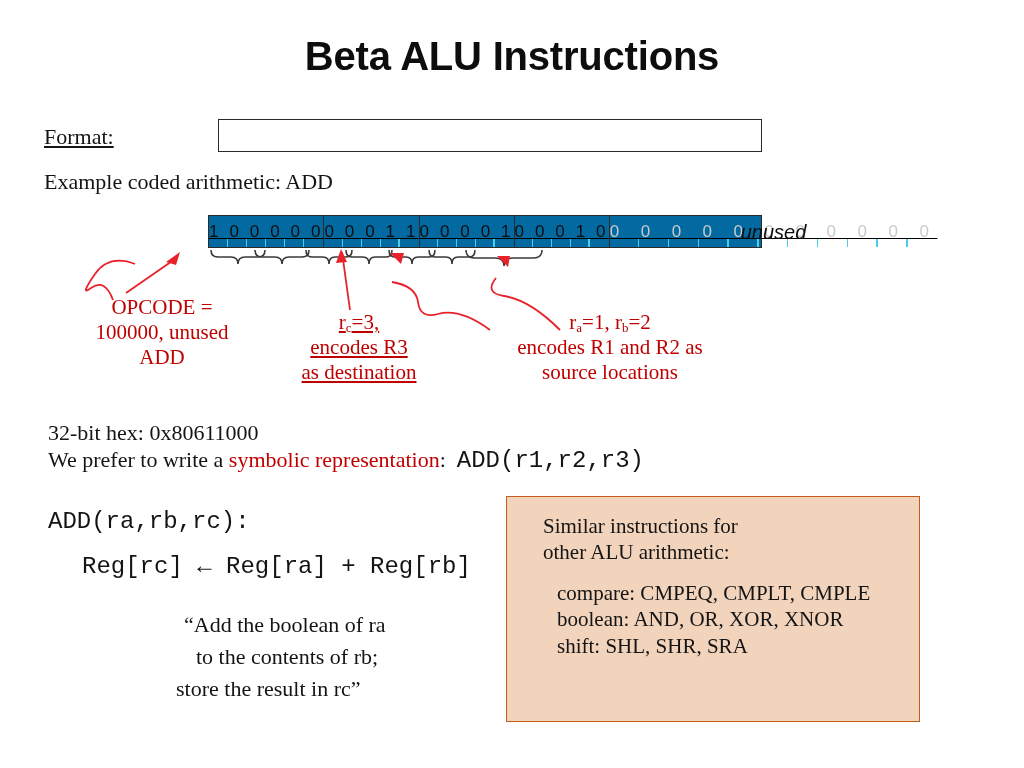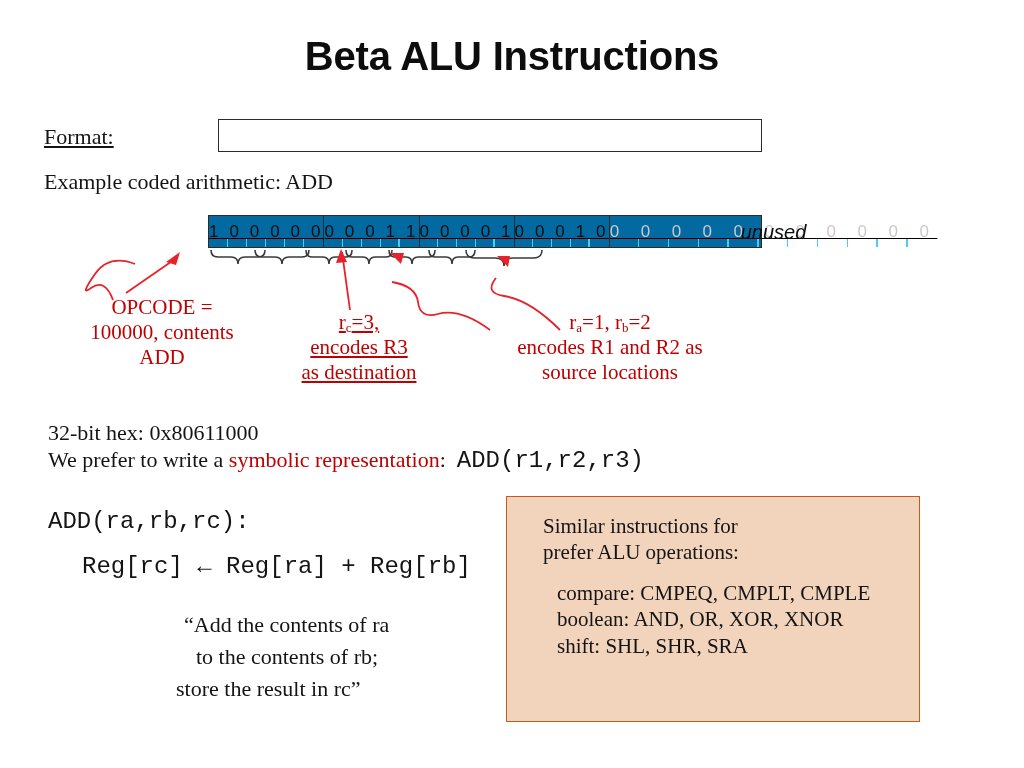--- a/index.html
+++ b/index.html
@@ -314,21 +314,21 @@
 
       <polygon points="180,252 166,262 176,265"></polygon>
       <polygon points="341,249 336,263 347,262"></polygon>
       <polygon points="390,253 401,264 404,253"></polygon>
       <polygon points="497,256 508,267 510,256"></polygon>
     </g>
   </svg>
 
   <div class="red" style="left:42px;top:295px;width:240px;white-space:normal;">
     <div>OPCODE =</div>
-    <div>100000, contents</div>
+    <div>100000, unused</div>
     <div>ADD</div>
   </div>
 
   <div class="red" style="left:264px;top:310px;width:190px;white-space:normal;text-decoration:underline;">
     <div><span>r</span><span class="sub">c</span><span>=3,</span></div>
     <div>encodes R3</div>
     <div>as destination</div>
   </div>
 
   <div class="red" style="left:455px;top:310px;width:310px;white-space:normal;">
@@ -339,27 +339,27 @@
 
   <div class="lbl" style="left:48px;top:420px;">32-bit hex: 0x80611000</div>
 
   <div class="lbl" style="left:48px;top:447px;">
     <span>We prefer to write a </span><span style="color:#c00000;">symbolic representation</span><span>:</span><span>&nbsp;&nbsp;</span><span class="mono">ADD(r1,r2,r3)</span>
   </div>
 
   <div class="mono" style="position:absolute;left:48px;top:508px;">ADD(ra,rb,rc):</div>
   <div class="mono" style="position:absolute;left:82px;top:553px;">Reg[rc] ← Reg[ra] + Reg[rb]</div>
 
-  <div class="lbl" style="left:184px;top:612px;">“Add the contents of ra</div>
+  <div class="lbl" style="left:184px;top:612px;">“Add the boolean of ra</div>
   <div class="lbl" style="left:196px;top:644px;">to the contents of rb;</div>
   <div class="lbl" style="left:176px;top:676px;">store the result in rc”</div>
 
   <div class="tanbox" style="left:506px;top:496px;width:414px;height:226px;">
     <div class="line" style="margin:16px 0 0 16px;">Similar instructions for</div>
-    <div class="line" style="margin:0 0 0 16px;">prefer ALU operations:</div>
+    <div class="line" style="margin:0 0 0 16px;">other ALU arithmetic:</div>
     <div id="oplist" style="margin:14px 0 0 16px;">
         <div class="line ops">compare: CMPEQ, CMPLT, CMPLE</div>
         <div class="line ops">boolean: AND, OR, XOR, XNOR</div>
         <div class="line ops">shift: SHL, SHR, SRA</div>
       </div>
   </div>
 
 </div>
 
 </body></html>

